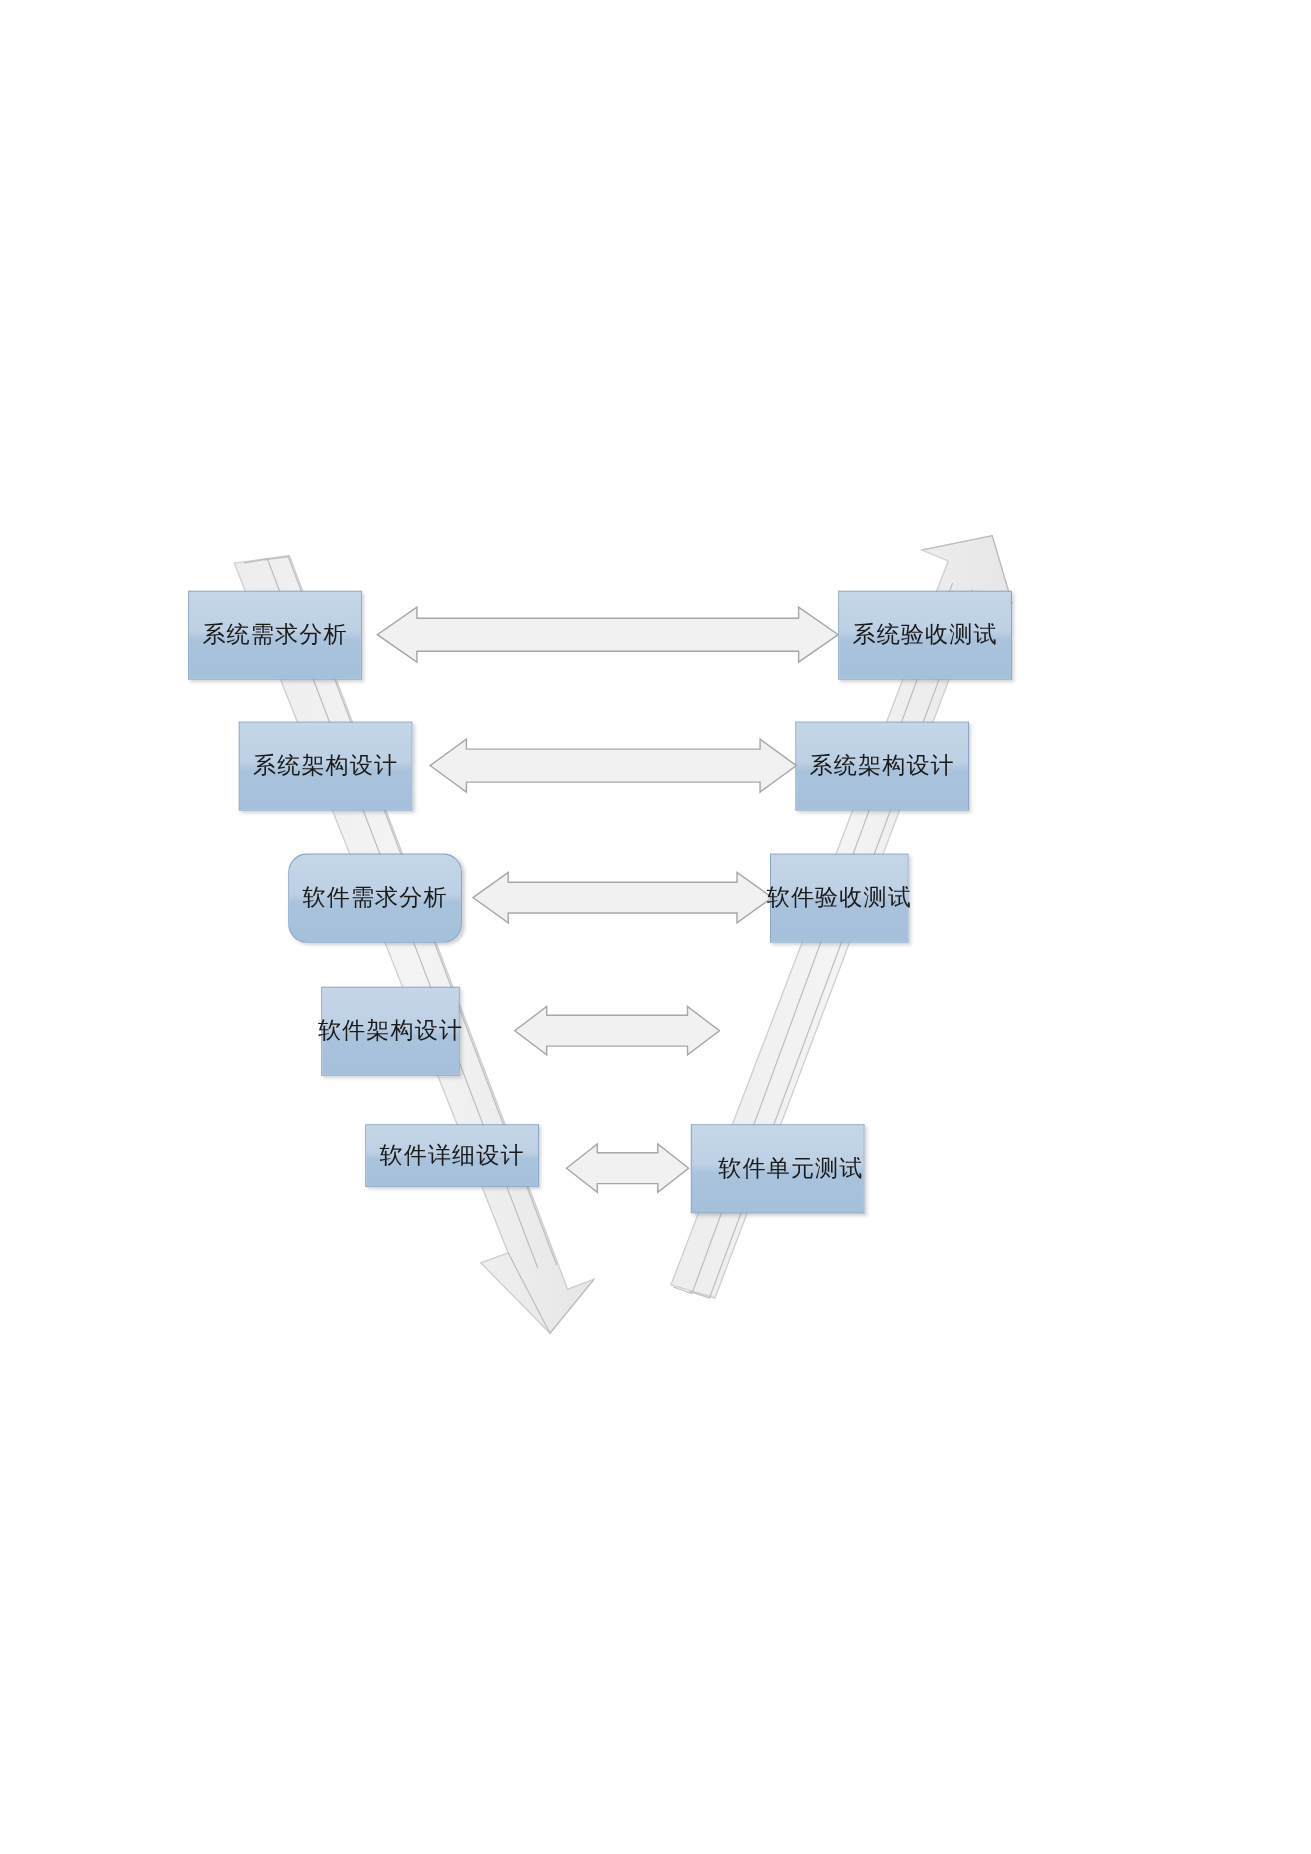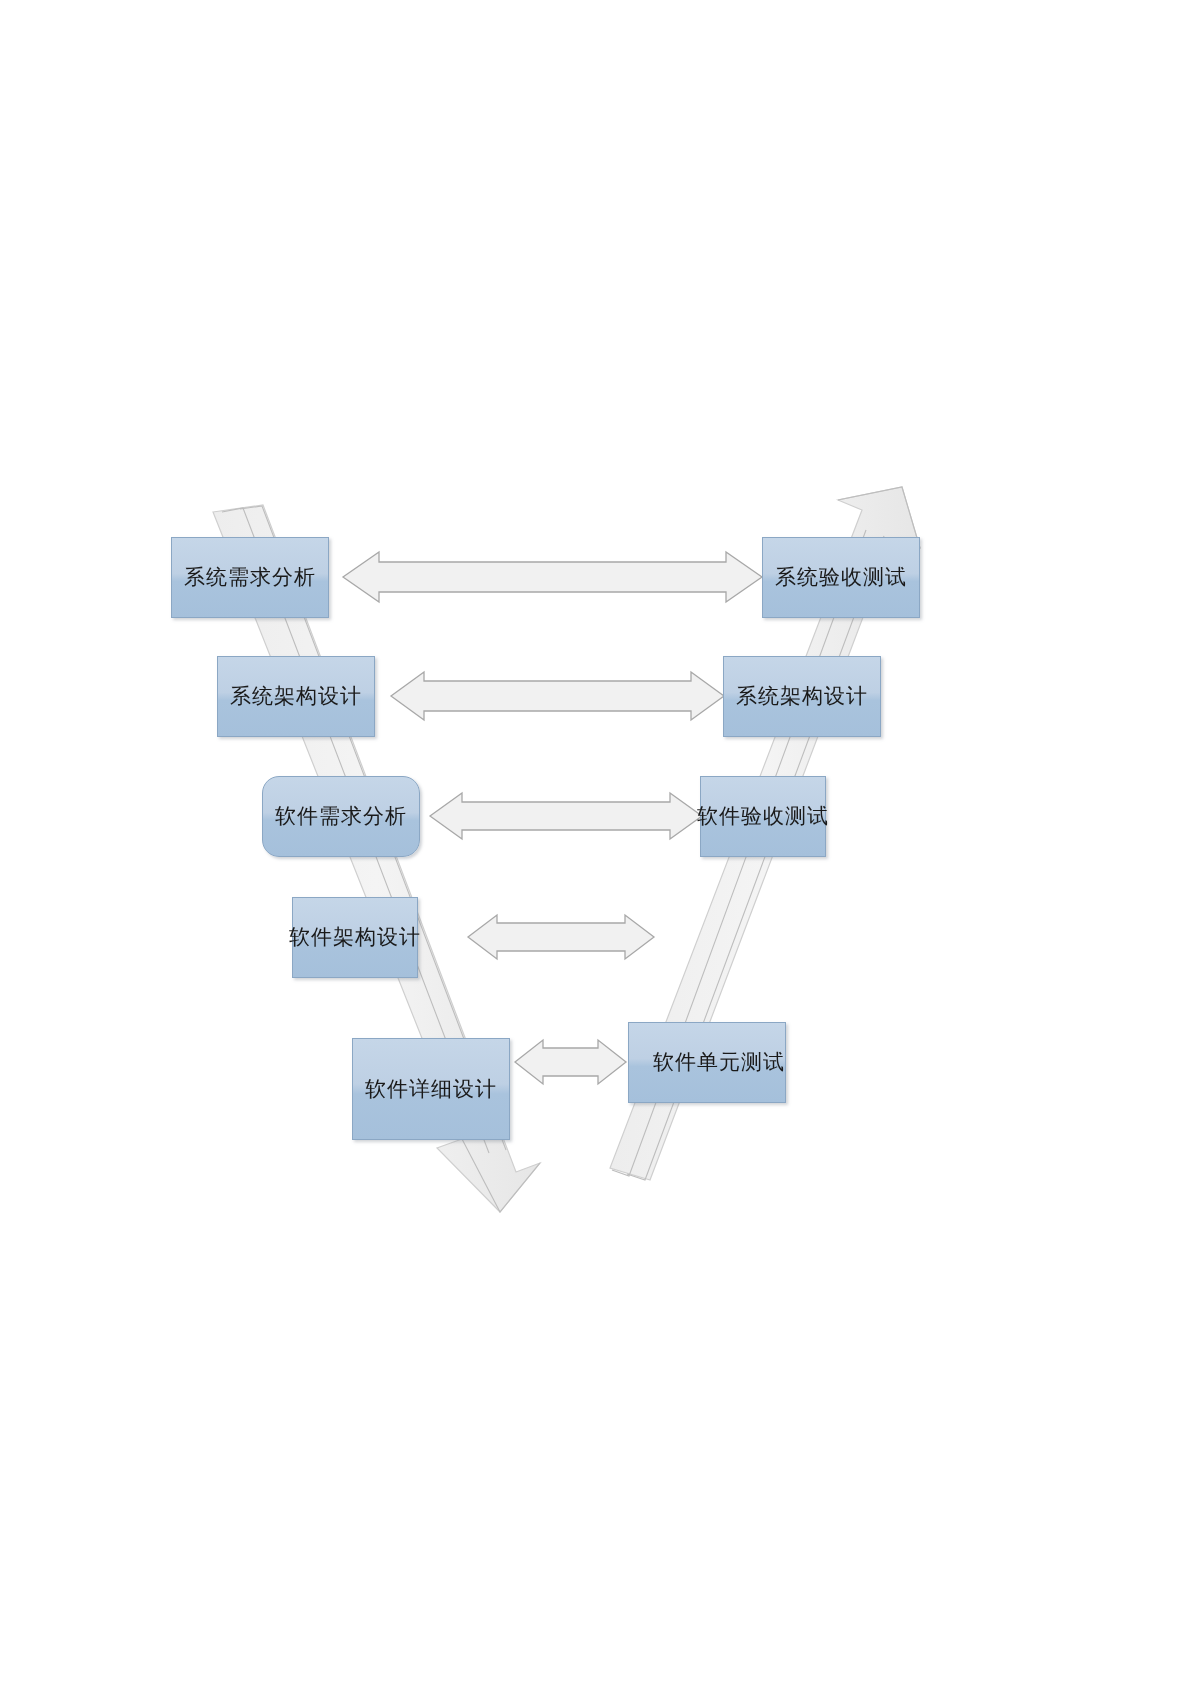--- a/index.html
+++ b/index.html
@@ -120,20 +120,20 @@
     <span class="node-label">软件需求分析</span>
   </div>
   <div class="node" style="left:700px; top:776px; width:126px; height:81px;">
     <span class="node-label">软件验收测试</span>
   </div>
 
   <div class="node" style="left:292px; top:897px; width:126px; height:81px;">
     <span class="node-label">软件架构设计</span>
   </div>
 
-  <div class="node" style="left:352px; top:1022px; width:158px; height:102px;margin-top:16px;">
+  <div class="node" style="left:332px; top:1022px; width:158px; height:57px;">
     <span class="node-label">软件详细设计</span>
   </div>
   <div class="node" style="left:628px; top:1022px; width:158px; height:81px;padding-left:24px;">
     <span class="node-label">软件单元测试</span>
   </div>
 
 </div>
 
 </body></html>

